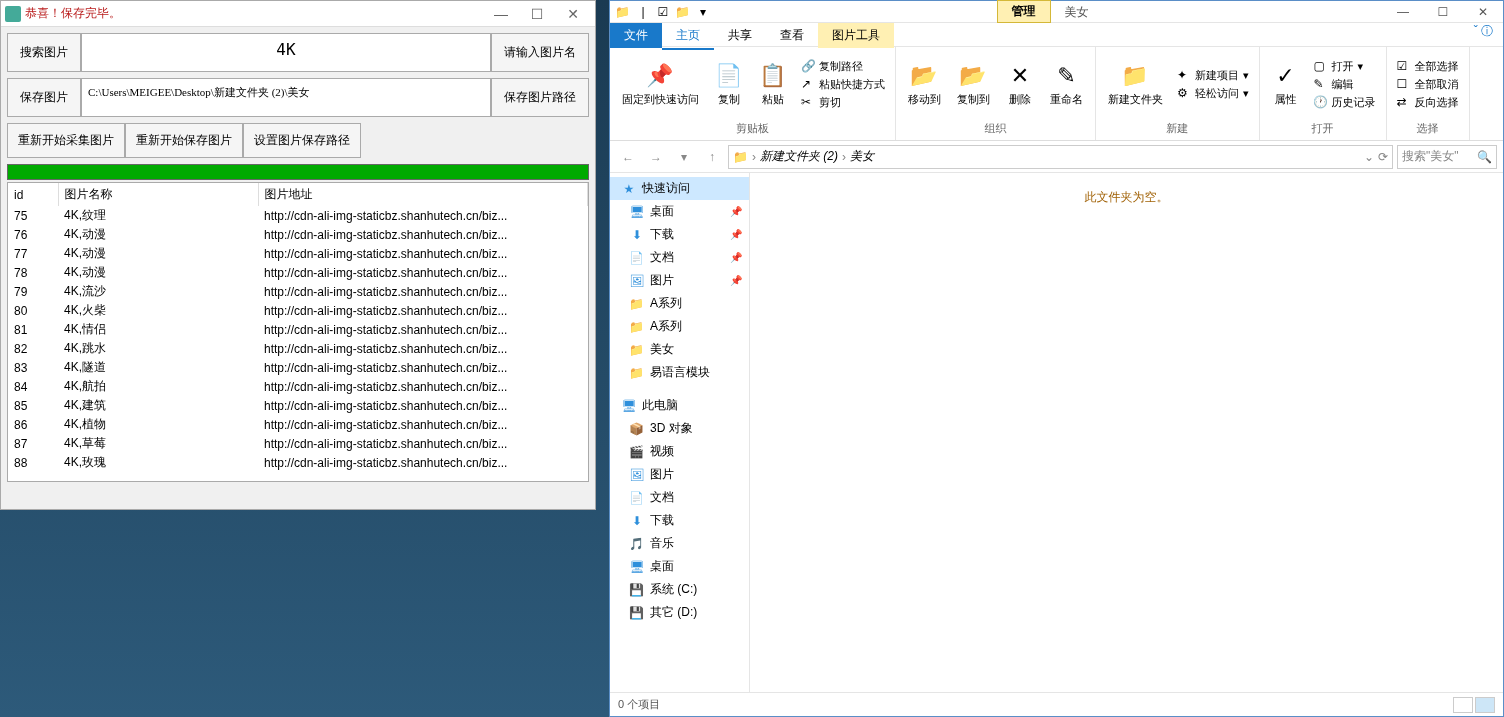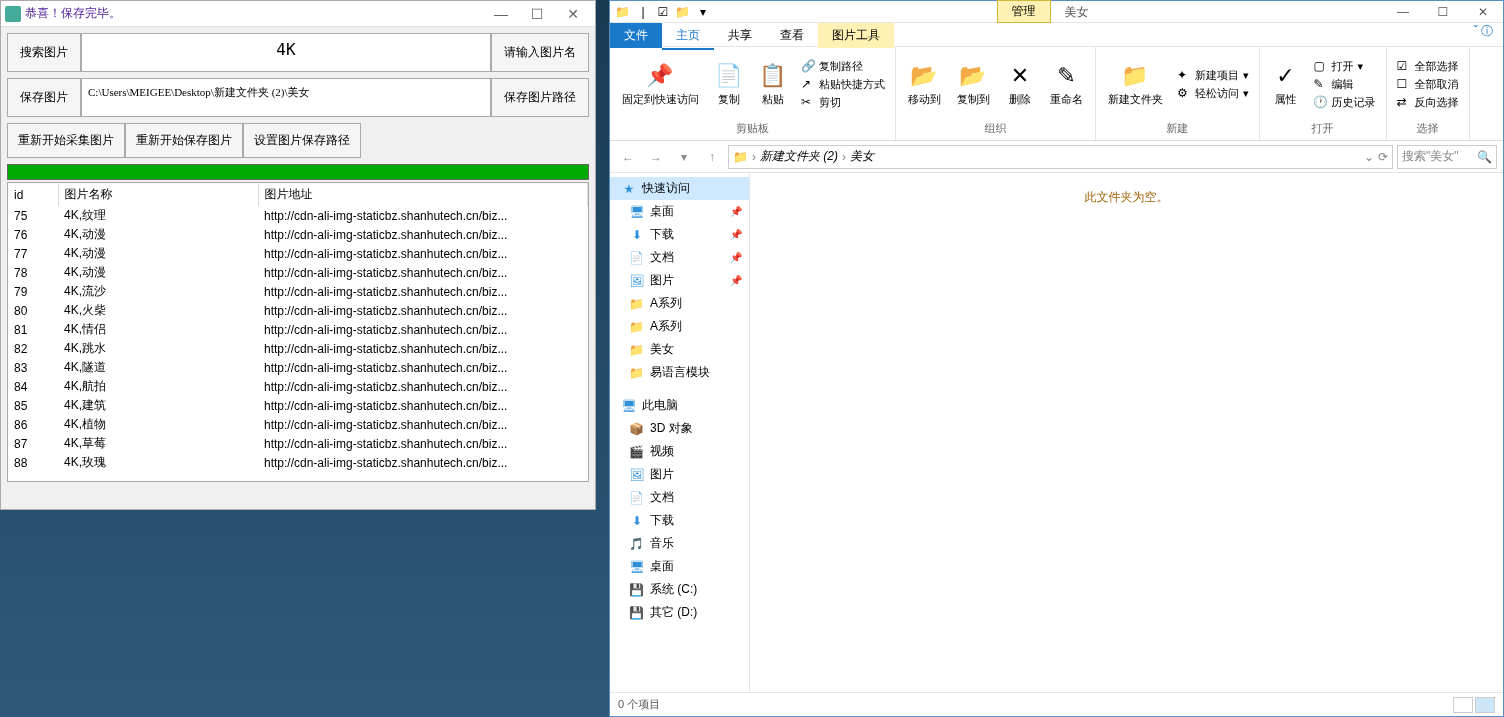--- a/index.html
+++ b/index.html
@@ -2,21 +2,21 @@
 <html><head>
 <meta charset="utf-8">
 <style>
 * { margin: 0; padding: 0; box-sizing: border-box; font-family: "Microsoft YaHei", "SimSun", sans-serif; }
 body { background: linear-gradient(to bottom, #1a3a52 0%, #2d5a7a 100%); width: 1504px; height: 717px; overflow: hidden; position: relative; }
 
 
 .app-window { position: absolute; left: 0; top: 0; width: 596px; height: 510px; background: #f0f0f0; border: 1px solid #aaa; }
 .app-titlebar { height: 26px; background: #fff; display: flex; align-items: center; padding: 0 4px; border-bottom: 1px solid #ddd; font-size: 12px; }
 .app-titlebar .icon { width: 16px; height: 16px; background: #4a9; margin-right: 4px; display: inline-block; border-radius: 2px; }
-.app-titlebar .title { flex: 1; color: #4c1d95; }
+.app-titlebar .title { flex: 1; color: #b91c1c; }
 .win-controls { display: flex; }
 .win-controls span { width: 36px; height: 26px; display: flex; align-items: center; justify-content: center; color: #666; font-size: 14px; cursor: pointer; }
 
 .app-body { padding: 6px; }
 .row { display: flex; margin-bottom: 6px; }
 .btn { padding: 10px 12px; background: #f5f5f5; border: 1px solid #aaa; font-size: 12px; cursor: pointer; white-space: nowrap; }
 .btn-small { padding: 8px 10px; }
 .text-field { flex: 1; border: 1px solid #aaa; background: #fff; padding: 6px; font-size: 16px; text-align: center; font-family: "SimSun", monospace; }
 .text-field.small { font-size: 11px; text-align: left; font-family: Liberation Serif, serif; }
 
@@ -29,21 +29,21 @@
 .table-wrap th:nth-child(1), .table-wrap td:nth-child(1) { width: 50px; }
 .table-wrap th:nth-child(2), .table-wrap td:nth-child(2) { width: 200px; }
 .table-wrap th:nth-child(3), .table-wrap td:nth-child(3) { max-width: 280px; }
 
 
 .explorer { position: absolute; right: 0; top: 0; width: 895px; height: 717px; background: #fff; border: 1px solid #5a8ec7; display: flex; flex-direction: column; }
 .exp-titlebar { height: 22px; display: flex; align-items: center; font-size: 12px; border-bottom: 1px solid #e5e5e5; }
 .exp-titlebar .qat { display: flex; align-items: center; gap: 2px; padding: 0 4px; }
 .qat-btn { width: 18px; height: 18px; display: flex; align-items: center; justify-content: center; }
 .exp-titlebar .tab-area { flex: 1; display: flex; align-items: flex-end; height: 22px; }
-.context-tab { background: #fff0b3; border: 1px solid #d4b838; padding: 2px 14px; font-size: 12px; }
+.context-tab { background: #fff0b3; border: 1px solid #d4b838; padding: 2px 14px; font-size: 12px; font-weight: bold; }
 .title-text { padding: 2px 14px; color: #555; }
 .exp-win-controls { display: flex; }
 .exp-win-controls span { width: 40px; height: 22px; display: flex; align-items: center; justify-content: center; color: #555; font-size: 12px; cursor: pointer; }
 
 .ribbon-tabs { height: 24px; display: flex; align-items: flex-start; border-bottom: 1px solid #e5e5e5; font-size: 12px; }
 .ribbon-tab { padding: 4px 14px; cursor: pointer; }
 .ribbon-tab.file { background: #1979ca; color: #fff; }
 .ribbon-tab.active { border-bottom: 2px solid #1979ca; color: #1979ca; }
 .ribbon-tab.context { background: #fff0b3; }
 .ribbon-flex { flex: 1; }

